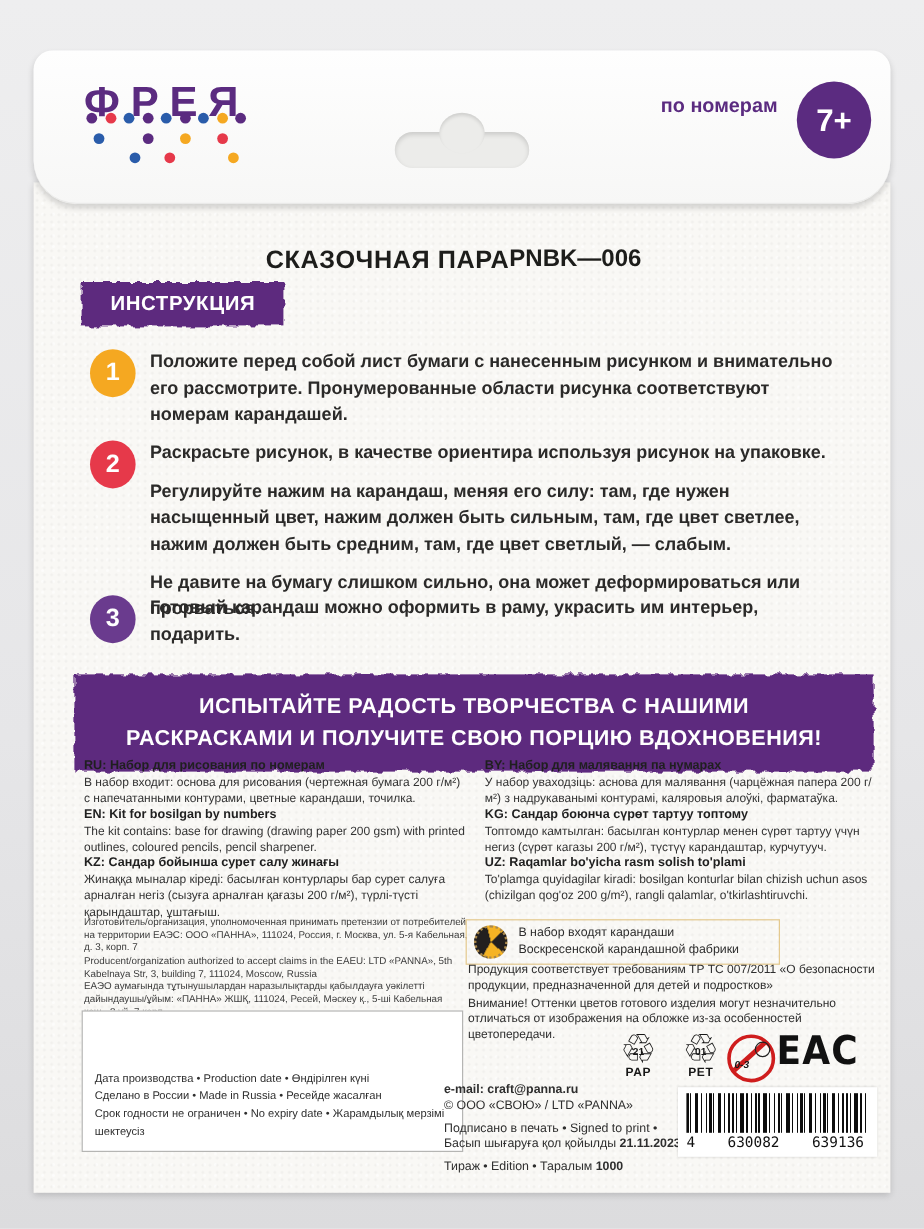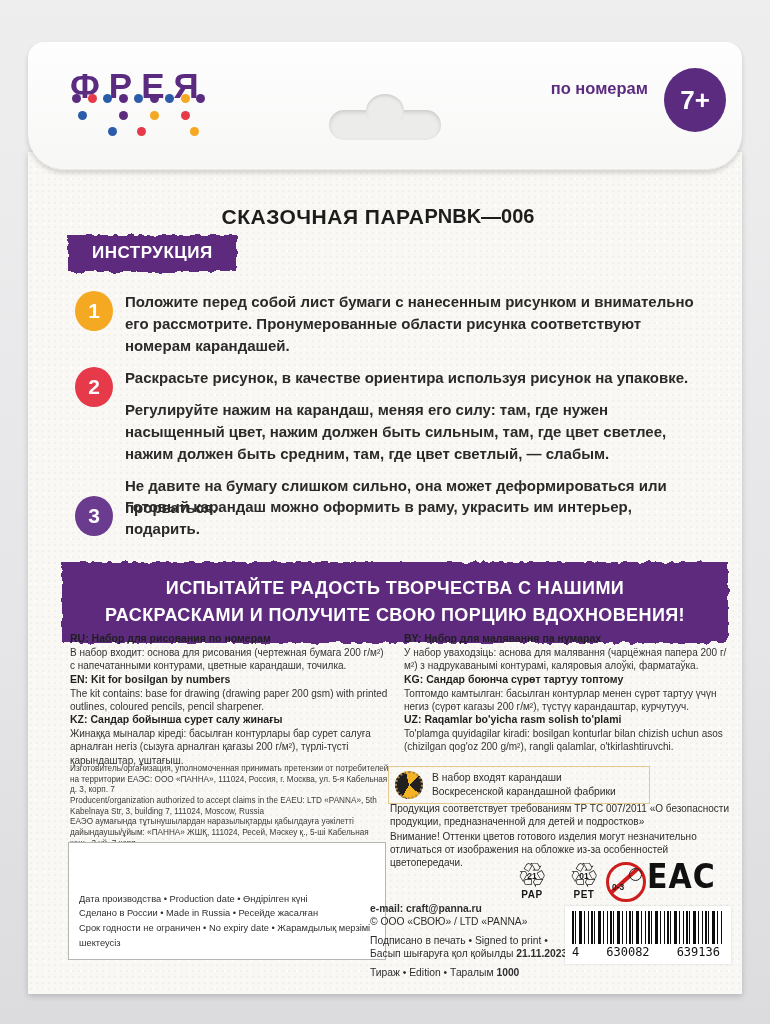--- a/index.html
+++ b/index.html
@@ -131,21 +131,21 @@
     border:3px solid #cf1d1d;
   }
   .warn03::before{
     content:"";position:absolute;left:-2px;top:13px;width:36px;height:3.5px;
     background:#cf1d1d;transform:rotate(-42deg);
   }
   .warn03 .face{
     position:absolute;right:1px;top:3px;width:13px;height:13px;border-radius:50%;
     border:1.5px solid #222;box-sizing:border-box;
   }
-  .warn03 .agekids{position:absolute;left:3px;bottom:7px;font-size:8.5px;font-weight:bold;color:#171717;}
+  .warn03 .agekids{position:absolute;left:3px;bottom:7px;font-size:8.5px;font-weight:bold;color:#171717;font-style:italic;}
   .eac{
     position:absolute;left:619px;top:710px;font-size:30px;font-weight:900;color:#111;
     letter-spacing:1px;transform:scaleY(1.1);font-family:"DejaVu Sans",sans-serif;line-height:30px;
   }
 
   .imprint{position:absolute;left:342px;top:750px;width:205px;font-size:10.3px;line-height:1.3;color:#2e2e2e;}
   .imprint .b{font-weight:bold;}
   .imprint .gap{height:5px;}
 
   .barcode{

